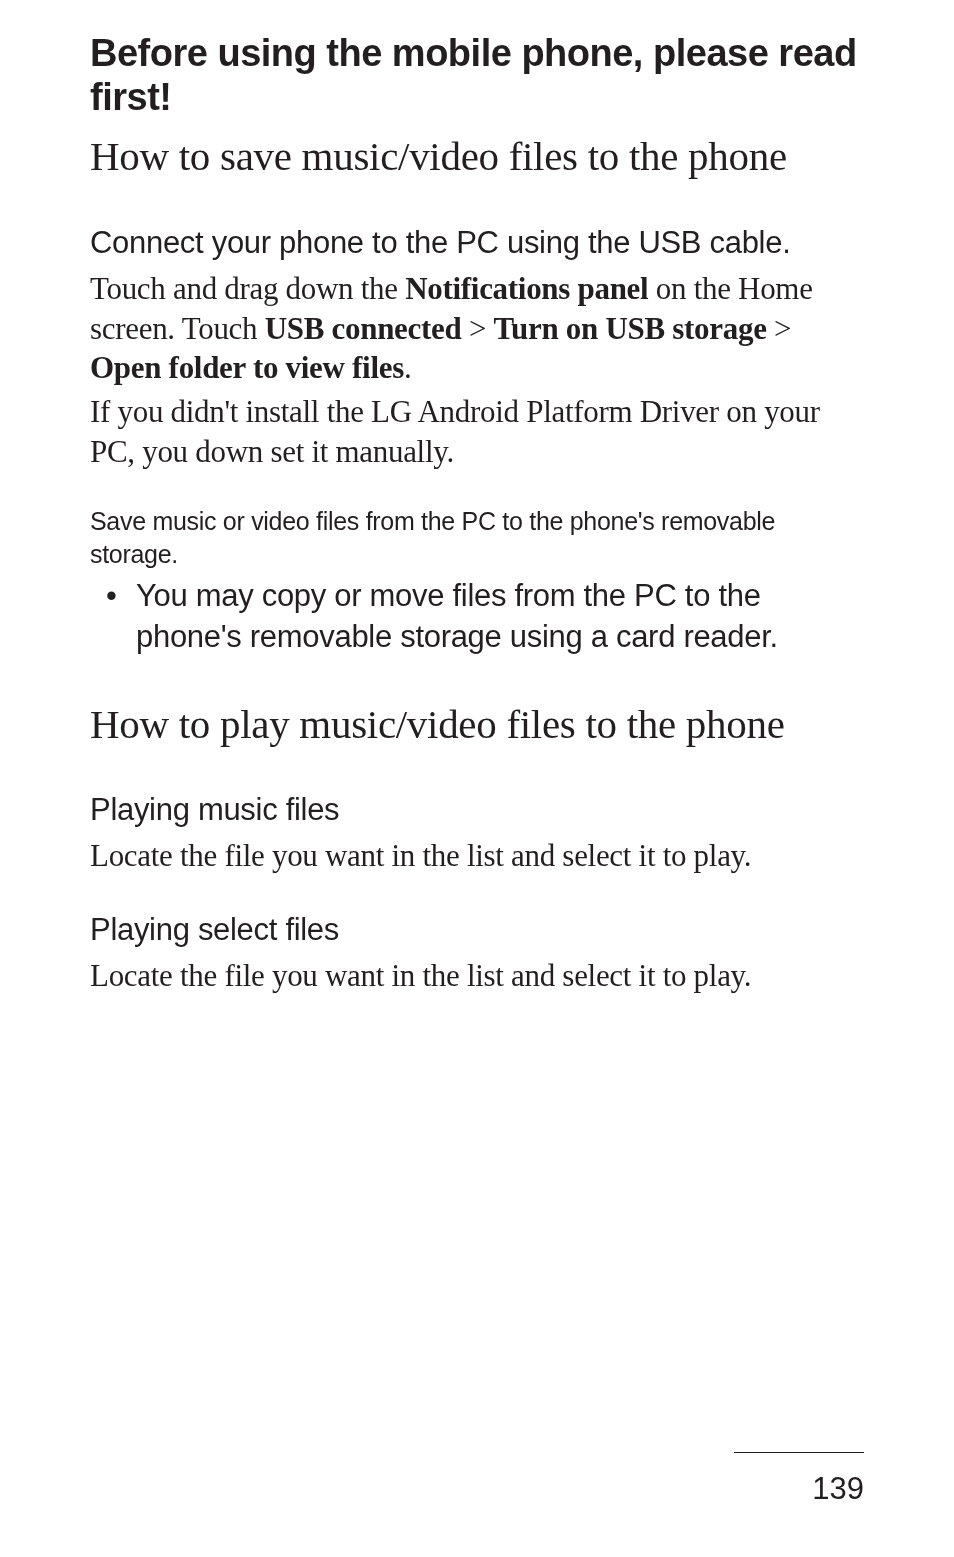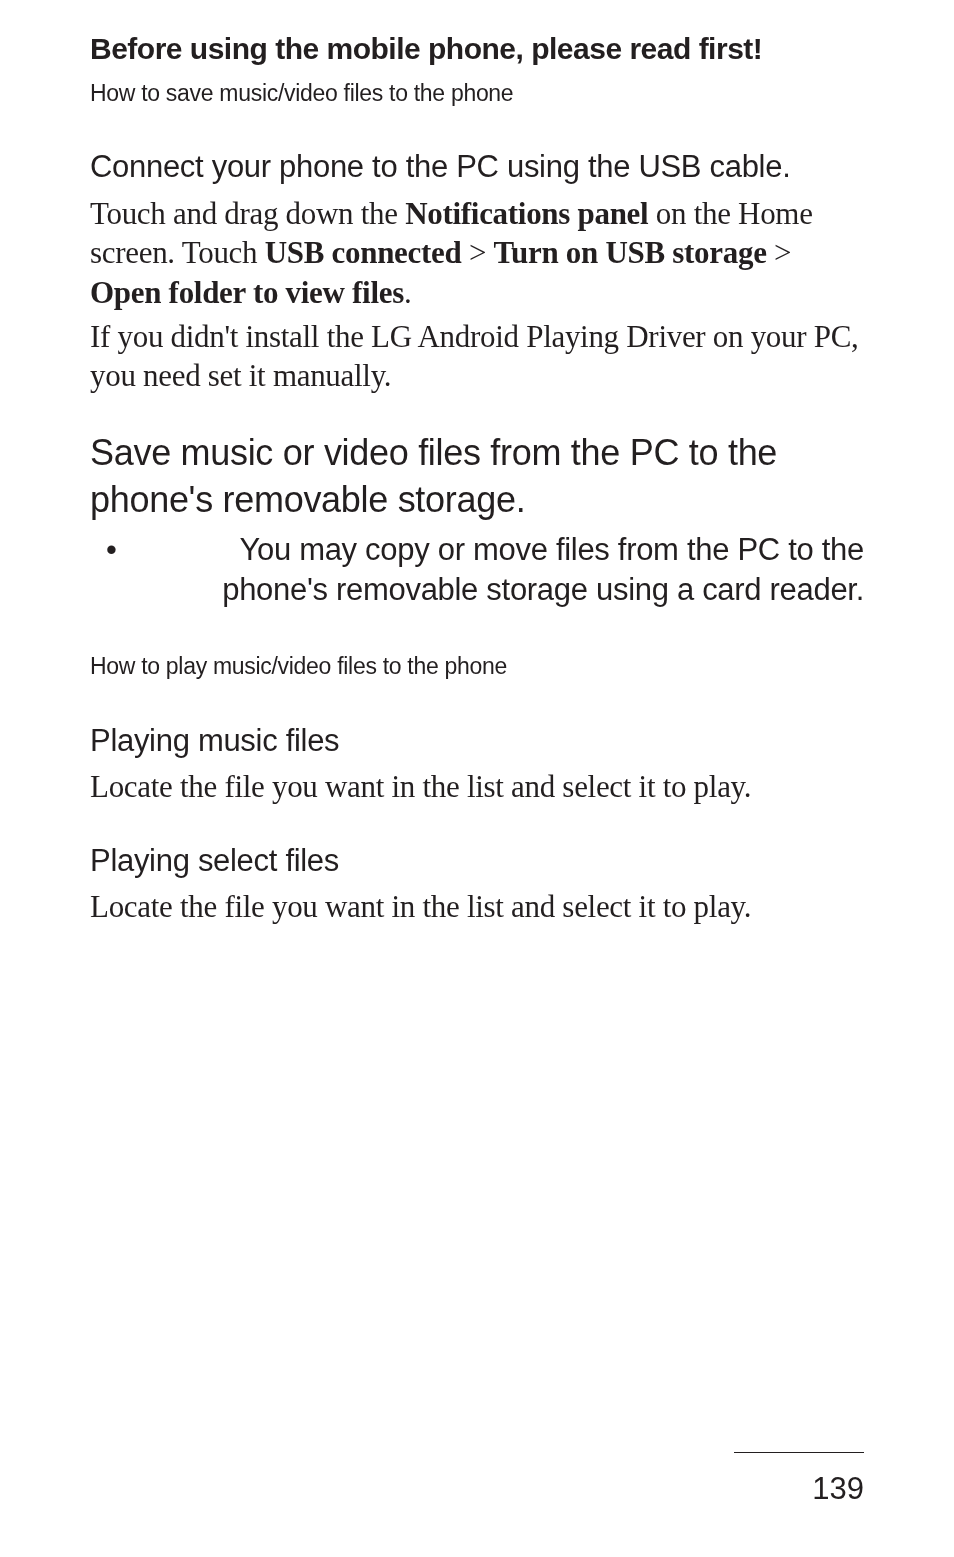--- a/index.html
+++ b/index.html
@@ -5,64 +5,64 @@
   * { margin: 0; padding: 0; box-sizing: border-box; }
   html, body { width: 954px; height: 1557px; background: #fff; }
   body {
     font-family: "Futura", "Century Gothic", "Avenir", "Helvetica Neue", Arial, sans-serif;
     color: #231f20;
     padding: 32px 90px 0 90px;
     position: relative;
     font-weight: 300;
   }
   .page-title {
-    font-size: 30px;
+    font-size: 38px;
     font-weight: 600;
     letter-spacing: -0.5px;
     font-stretch: condensed;
     margin-bottom: 12px;
     line-height: 1.15;
   }
   .section-h {
-    font-size: 23px;
+    font-size: 41px;
     font-weight: 400;
     margin-bottom: 22px;
     line-height: 1.25;
     letter-spacing: -0.3px;
+    font-family: Liberation Serif, serif;
   }
   .sub-h {
     font-size: 31px;
     font-weight: 400;
     line-height: 1.3;
     margin-bottom: 6px;
     letter-spacing: -0.3px;
   }
   .sub-h-plain {
-    font-size: 36px;
+    font-size: 25px;
     font-weight: 400;
     line-height: 1.3;
     margin-bottom: 6px;
     letter-spacing: -0.3px;
   }
   .body-p {
     font-size: 31px;
     font-weight: 300;
     line-height: 1.28;
     margin-bottom: 4px;
     letter-spacing: -0.3px;
     font-family: Liberation Serif, serif;
   }
   .body-p b { font-weight: 700; }
   .gap-small { height: 18px; }
   .gap-med   { height: 30px; }
   .gap-large { height: 42px; }
   ul.bullet {
     list-style: none;
     padding-left: 46px;
-    text-align: right;
   }
   ul.bullet li {
     font-size: 31px;
     font-weight: 300;
     line-height: 1.3;
     position: relative;
     letter-spacing: -0.3px;
   }
   ul.bullet li::before {
     content: "•";
@@ -98,21 +98,21 @@
 <div class="section-h">How to save music/video files to the phone</div>
 
 <div class="gap-small"></div>
 
 <div class="sub-h">Connect your phone to the PC using the USB cable.</div>
 
 <p class="body-p">
   <span>Touch and drag down the </span><b>Notifications panel</b><span> on the Home screen. Touch </span><b>USB connected</b><span> &gt; </span><b>Turn on USB storage</b><span> &gt; </span><b>Open folder to view files</b><span>.</span>
 </p>
 
-<p class="body-p">If you didn't install the LG Android Playing Driver on your PC, you need set it manually.</p>
+<p class="body-p">If you didn't install the LG Android Platform Driver on your PC, you down set it manually.</p>
 
 <div class="gap-med"></div>
 
 <div class="sub-h-plain">Save music or video files from the PC to the phone's removable storage.</div>
 
 <ul class="bullet">
   <li>You may copy or move files from the PC to the phone's removable storage using a card reader.</li>
 </ul>
 
 <div class="gap-large"></div>

